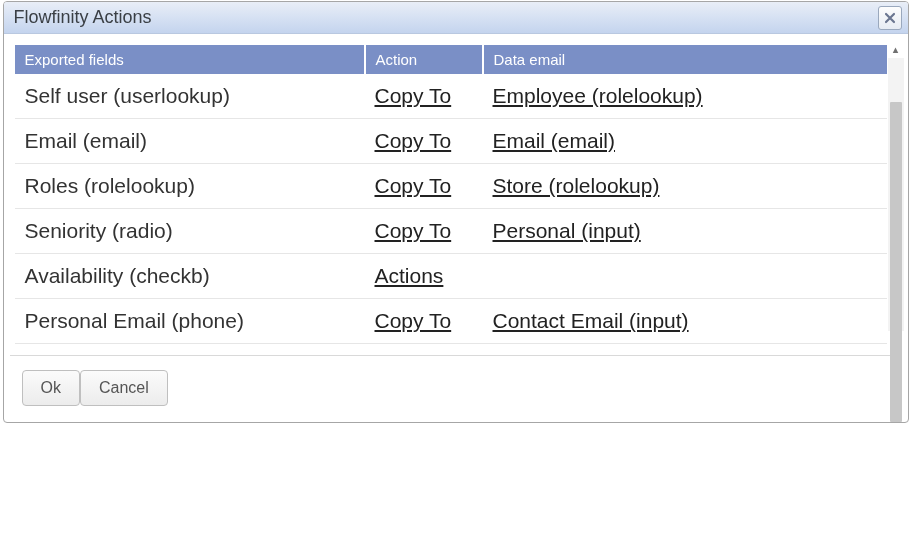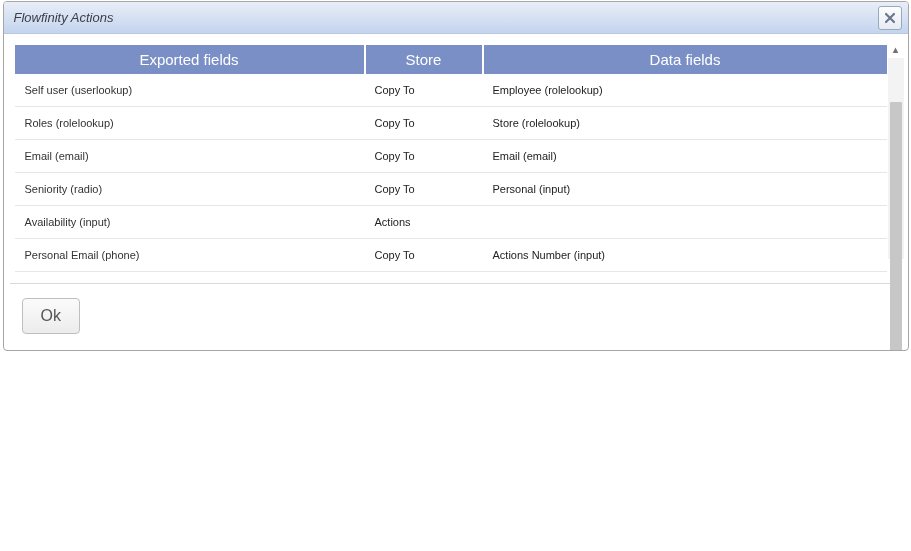--- a/index.html
+++ b/index.html
@@ -23,23 +23,22 @@
     background: linear-gradient(to bottom, #e9eef7 0%, #d6e1f3 50%, #c4d4ee 100%);
     border-bottom: 1px solid #b9c8e0;
     height: 32px;
     display: flex;
     align-items: center;
     padding: 0 6px 0 10px;
     box-sizing: border-box;
   }
   .titlebar .title {
     flex: 1;
-    font-size: 13px;
+    font-size: 18px;
     color: #3a3f45;
-    font-style: italic;
   }
   .close-box {
     width: 22px;
     height: 22px;
     border: 1px solid #9aa8bd;
     border-radius: 3px;
     background: linear-gradient(to bottom, #fdfdfd, #e7ecf3);
     display: flex;
     align-items: center;
     justify-content: center;
@@ -61,35 +60,36 @@
     border-collapse: collapse;
     table-layout: fixed;
   }
   table.fields col.c1 { width: 350px; }
   table.fields col.c2 { width: 118px; }
   table.fields col.c3 { width: auto; }
   table.fields thead th {
     background: #7a8fc6;
     color: #fff;
     font-weight: normal;
-    text-align: center;
+    text-align: left;
     padding: 6px 10px;
     font-size: 15px;
     border-right: 2px solid #fff;
   }
   table.fields thead th:last-child { border-right: none; }
   table.fields tbody td {
     padding: 10px 10px;
     border-bottom: 1px solid #e6e6e6;
-    font-size: 11px;
+    font-size: 21px;
     color: #333;
     vertical-align: middle;
   }
   table.fields tbody tr:last-child td { border-bottom: 1px solid #e6e6e6; }
   .linkish {
+    text-decoration: underline;
     color: #222;
     cursor: pointer;
   }
   .scrollbar {
     width: 16px;
     position: relative;
     display: flex;
     flex-direction: column;
     align-items: center;
   }
@@ -157,67 +157,68 @@
     <div class="scroll-area">
       <table class="fields">
         <colgroup>
           <col class="c1">
             <col class="c2">
             <col class="c3">
         </colgroup>
         <thead>
           <tr>
             <th>Exported fields</th>
-            <th>Store</th>
-            <th>Data fields</th>
+            <th>Action</th>
+            <th>Data email</th>
           </tr>
         </thead>
         <tbody id="rows">
         <tr>
               <td>Self user (userlookup)</td>
               <td><span class="linkish">Copy To</span></td>
               <td><span class="linkish">Employee (rolelookup)</span></td>
             </tr>
             <tr>
+              <td>Email (email)</td>
+              <td><span class="linkish">Copy To</span></td>
+              <td><span class="linkish">Email (email)</span></td>
+            </tr>
+            <tr>
               <td>Roles (rolelookup)</td>
               <td><span class="linkish">Copy To</span></td>
               <td><span class="linkish">Store (rolelookup)</span></td>
             </tr>
             <tr>
-              <td>Email (email)</td>
-              <td><span class="linkish">Copy To</span></td>
-              <td><span class="linkish">Email (email)</span></td>
-            </tr>
-            <tr>
               <td>Seniority (radio)</td>
               <td><span class="linkish">Copy To</span></td>
               <td><span class="linkish">Personal (input)</span></td>
             </tr>
             <tr>
-              <td>Availability (input)</td>
+              <td>Availability (checkb)</td>
               <td><span class="linkish">Actions</span></td>
               <td></td>
             </tr>
             <tr>
               <td>Personal Email (phone)</td>
               <td><span class="linkish">Copy To</span></td>
-              <td><span class="linkish">Actions Number (input)</span></td>
+              <td><span class="linkish">Contact Email (input)</span></td>
             </tr>
           </tbody>
       </table>
     </div>
 
     <div class="scrollbar">
       <div class="arrow">▴</div>
       <div class="track">
         <div class="thumb"></div>
       </div>
       <div class="arrow">▾</div>
     </div>
   </div>
 
   <div class="footer-sep"></div>
 
   <div class="footer">
     <button class="btn">Ok</button>
+    <button class="btn">Cancel</button>
   </div>
 
 </div>
 
 </body></html>

